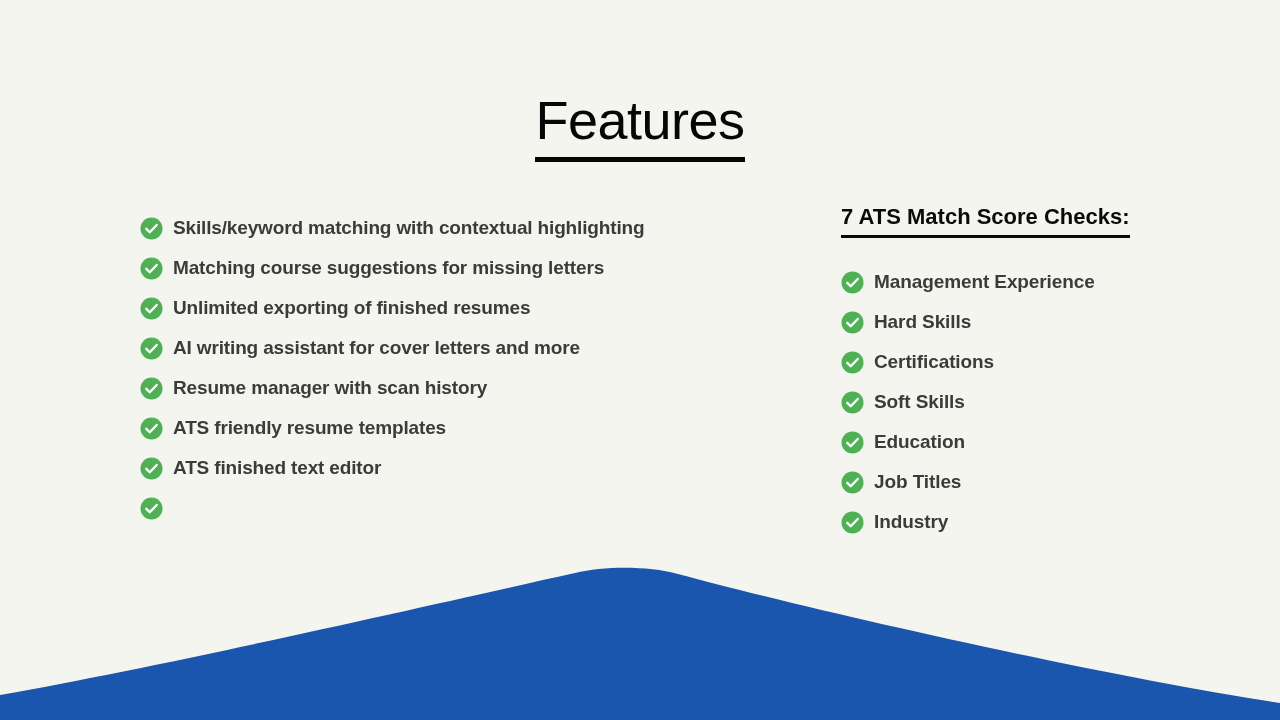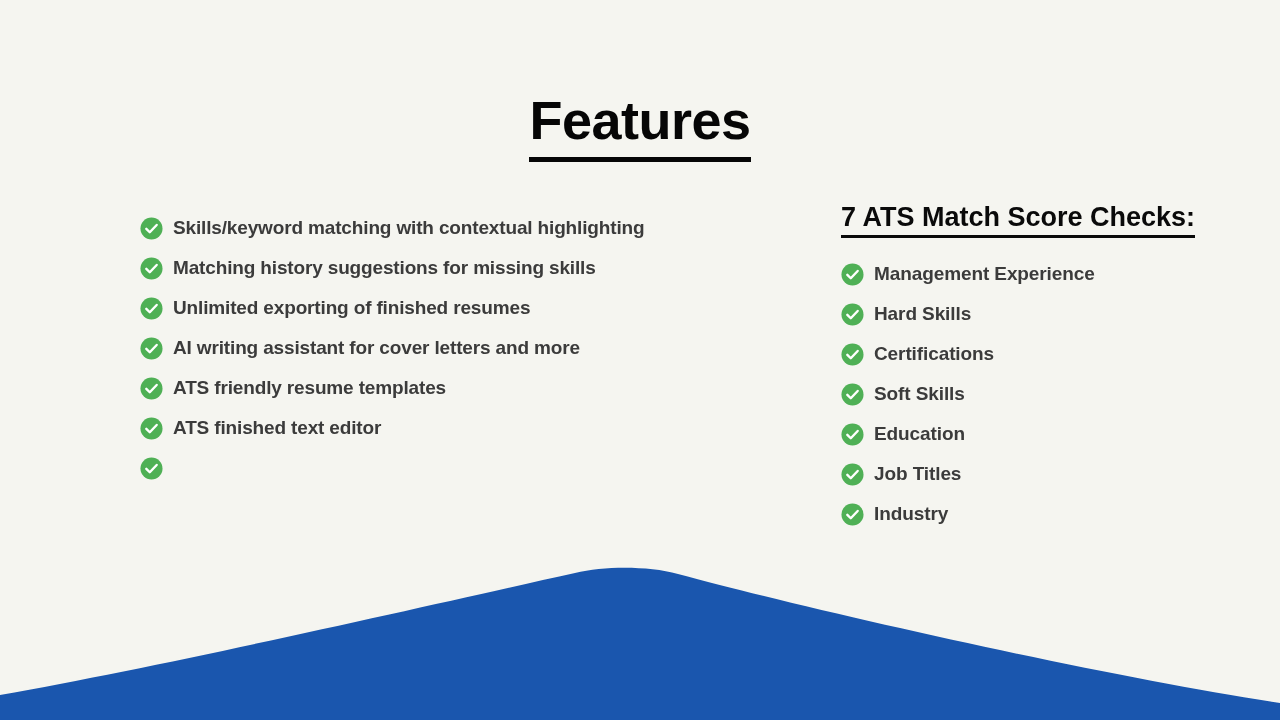--- a/index.html
+++ b/index.html
@@ -28,21 +28,21 @@
   .title-wrap {
     position: absolute;
     top: 92px;
     left: 0;
     width: 1280px;
     text-align: center;
   }
   .title {
     display: inline-block;
     font-size: 54px;
-    font-weight: 700;
+    font-weight: 400;
     color: #060606;
     letter-spacing: -0.5px;
     line-height: 1.05;
     padding-bottom: 8px;
     border-bottom: 5px solid #060606;
   }
 
   
   .col-left {
     position: absolute;
@@ -51,28 +51,28 @@
     width: 660px;
   }
   .col-right {
     position: absolute;
     left: 841px;
     top: 203px;
     width: 400px;
   }
 
   .sub-head {
-    font-size: 27px;
+    font-size: 22px;
     font-weight: 700;
     color: #0a0a0a;
     height: 32px;
     line-height: 28px;
     display: inline-block;
     border-bottom: 3px solid #0a0a0a;
-    margin-bottom: 16px;
+    margin-bottom: 24px;
     white-space: nowrap;
   }
 
   ul.feature-list {
     list-style: none;
     margin: 0;
     padding: 0;
   }
 
   ul.feature-list li {
@@ -128,35 +128,42 @@
             <circle cx="12" cy="12" r="11.5" fill="#4FB055"></circle>
             <path d="M6.6 12.3 L10.2 15.9 L17.4 8.3" fill="none" stroke="#FFFFFF" stroke-width="2.5" stroke-linecap="round" stroke-linejoin="round"></path>
           </svg>
         <span class="item-label">Skills/keyword matching with contextual highlighting</span>
       </li>
       <li>
         <svg class="check-icon" viewBox="0 0 24 24">
             <circle cx="12" cy="12" r="11.5" fill="#4FB055"></circle>
             <path d="M6.6 12.3 L10.2 15.9 L17.4 8.3" fill="none" stroke="#FFFFFF" stroke-width="2.5" stroke-linecap="round" stroke-linejoin="round"></path>
           </svg>
-        <span class="item-label">Matching history suggestions for missing skills</span>
+        <span class="item-label">Matching course suggestions for missing letters</span>
       </li>
       <li>
         <svg class="check-icon" viewBox="0 0 24 24">
             <circle cx="12" cy="12" r="11.5" fill="#4FB055"></circle>
             <path d="M6.6 12.3 L10.2 15.9 L17.4 8.3" fill="none" stroke="#FFFFFF" stroke-width="2.5" stroke-linecap="round" stroke-linejoin="round"></path>
           </svg>
         <span class="item-label">Unlimited exporting of finished resumes</span>
       </li>
       <li>
         <svg class="check-icon" viewBox="0 0 24 24">
             <circle cx="12" cy="12" r="11.5" fill="#4FB055"></circle>
             <path d="M6.6 12.3 L10.2 15.9 L17.4 8.3" fill="none" stroke="#FFFFFF" stroke-width="2.5" stroke-linecap="round" stroke-linejoin="round"></path>
           </svg>
         <span class="item-label">AI writing assistant for cover letters and more</span>
+      </li>
+      <li>
+        <svg class="check-icon" viewBox="0 0 24 24">
+            <circle cx="12" cy="12" r="11.5" fill="#4FB055"></circle>
+            <path d="M6.6 12.3 L10.2 15.9 L17.4 8.3" fill="none" stroke="#FFFFFF" stroke-width="2.5" stroke-linecap="round" stroke-linejoin="round"></path>
+          </svg>
+        <span class="item-label">Resume manager with scan history</span>
       </li>
       <li>
         <svg class="check-icon" viewBox="0 0 24 24">
             <circle cx="12" cy="12" r="11.5" fill="#4FB055"></circle>
             <path d="M6.6 12.3 L10.2 15.9 L17.4 8.3" fill="none" stroke="#FFFFFF" stroke-width="2.5" stroke-linecap="round" stroke-linejoin="round"></path>
           </svg>
         <span class="item-label">ATS friendly resume templates</span>
       </li>
       <li>
         <svg class="check-icon" viewBox="0 0 24 24">

